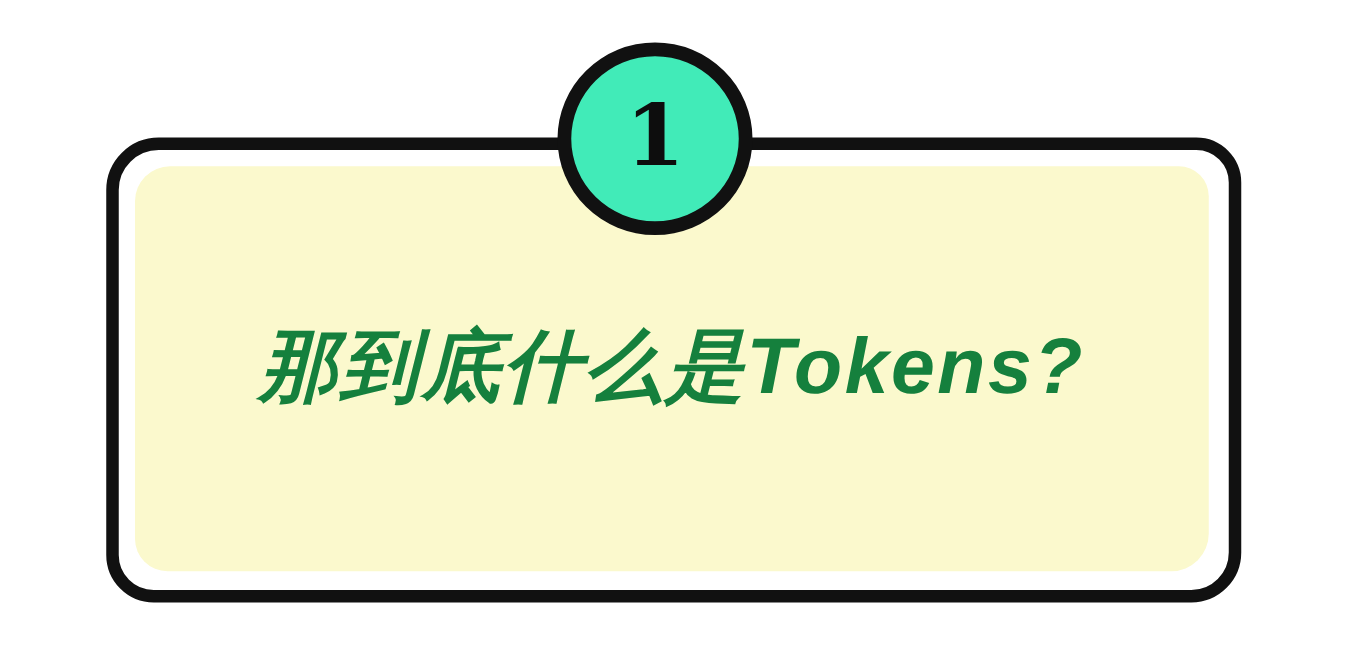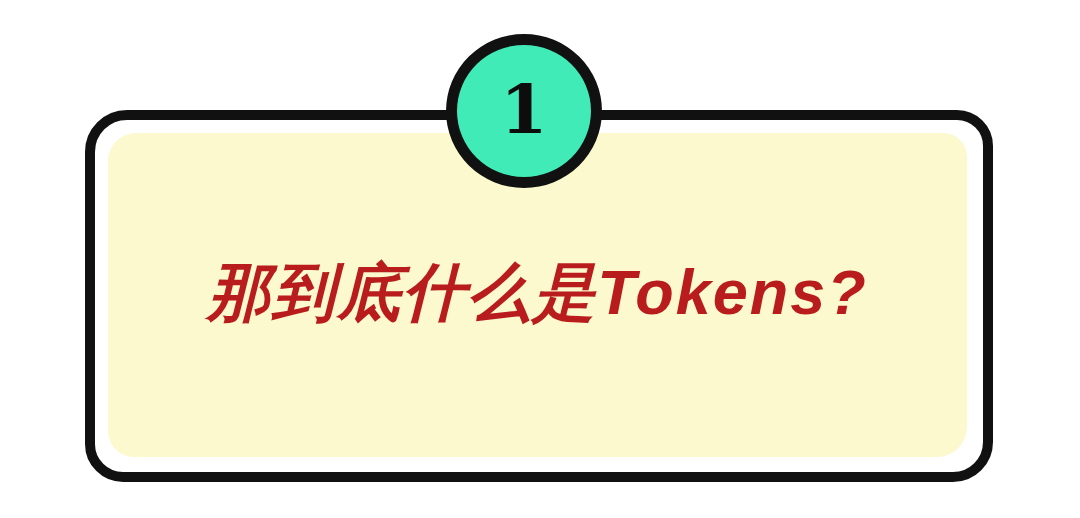--- a/index.html
+++ b/index.html
@@ -31,21 +31,21 @@
     display: flex;
     align-items: center;
     justify-content: center;
   }
   .title {
     font-family: "Liberation Sans", "DejaVu Sans", sans-serif;
     font-style: italic;
     font-weight: bold;
     font-size: 63px;
     letter-spacing: 2px;
-    color: #b91c1c;
+    color: #15803d;
     white-space: nowrap;
     transform: translateY(-2px);
   }
   .badge {
     position: absolute;
     left: 446px; top: 34px;
     width: 156px; height: 154px;
     background: #41ebb8;
     border: 11px solid #111111;
     border-radius: 50%;

